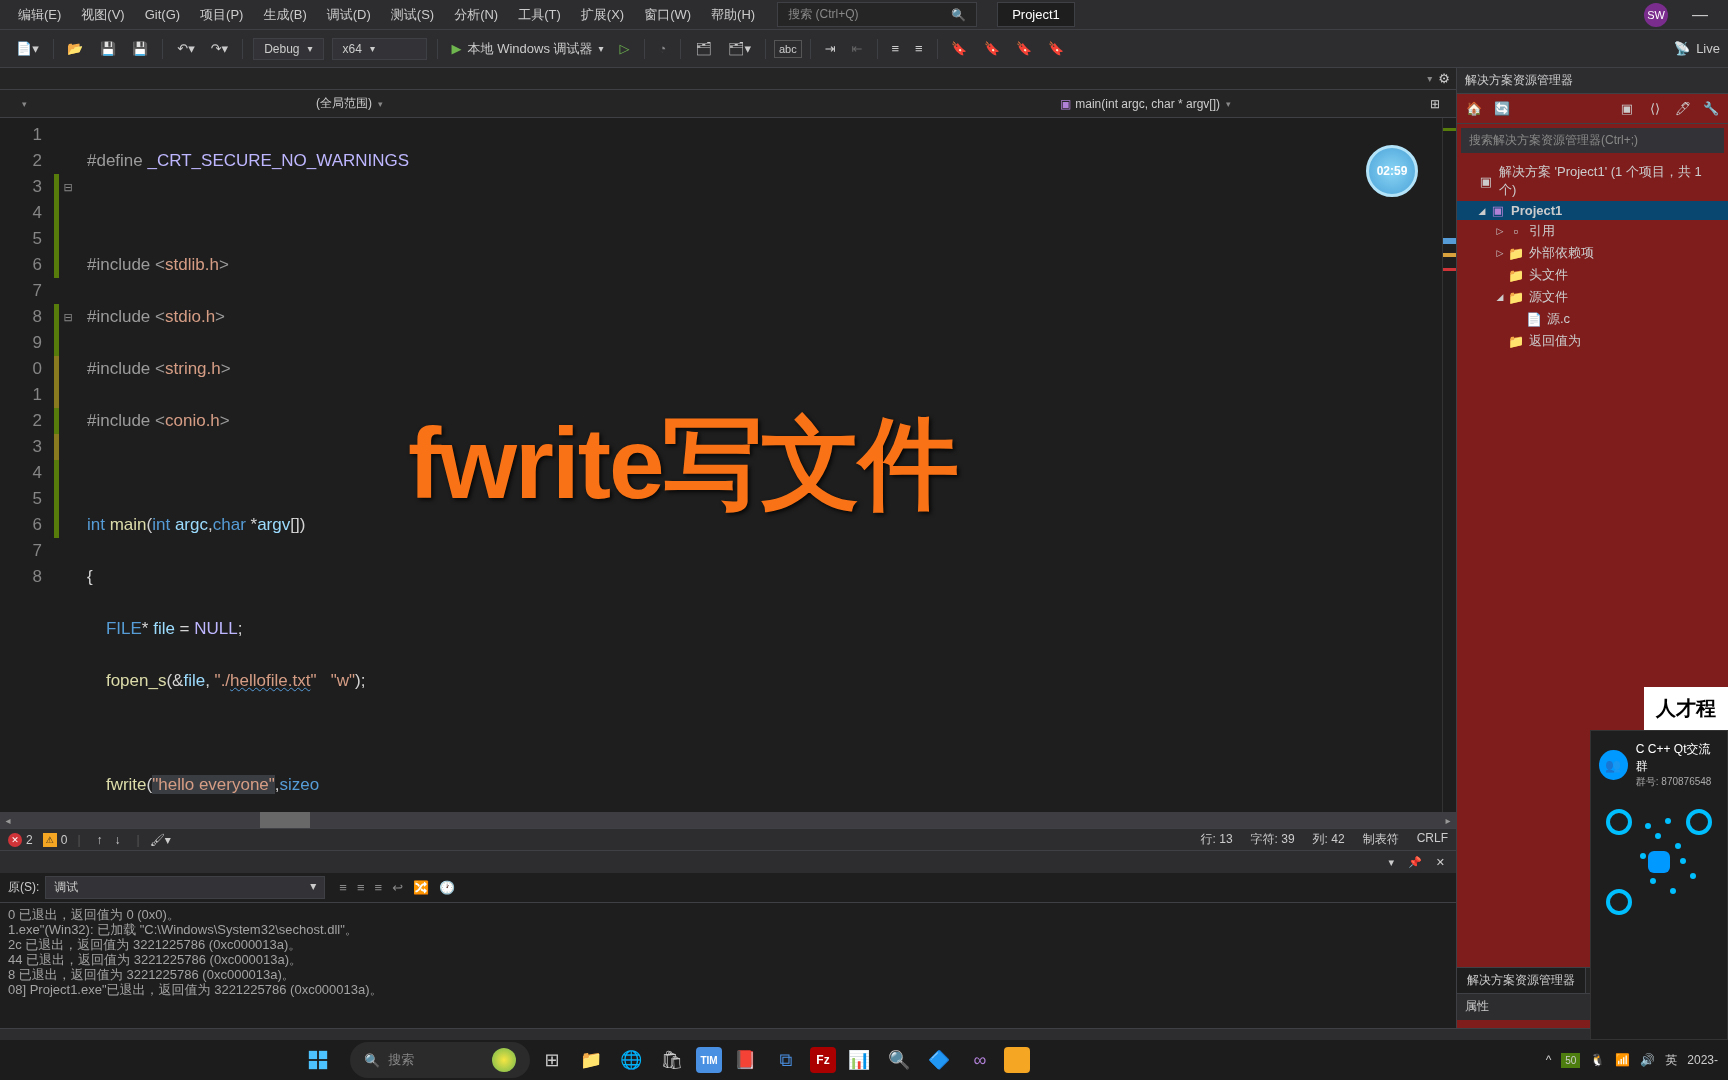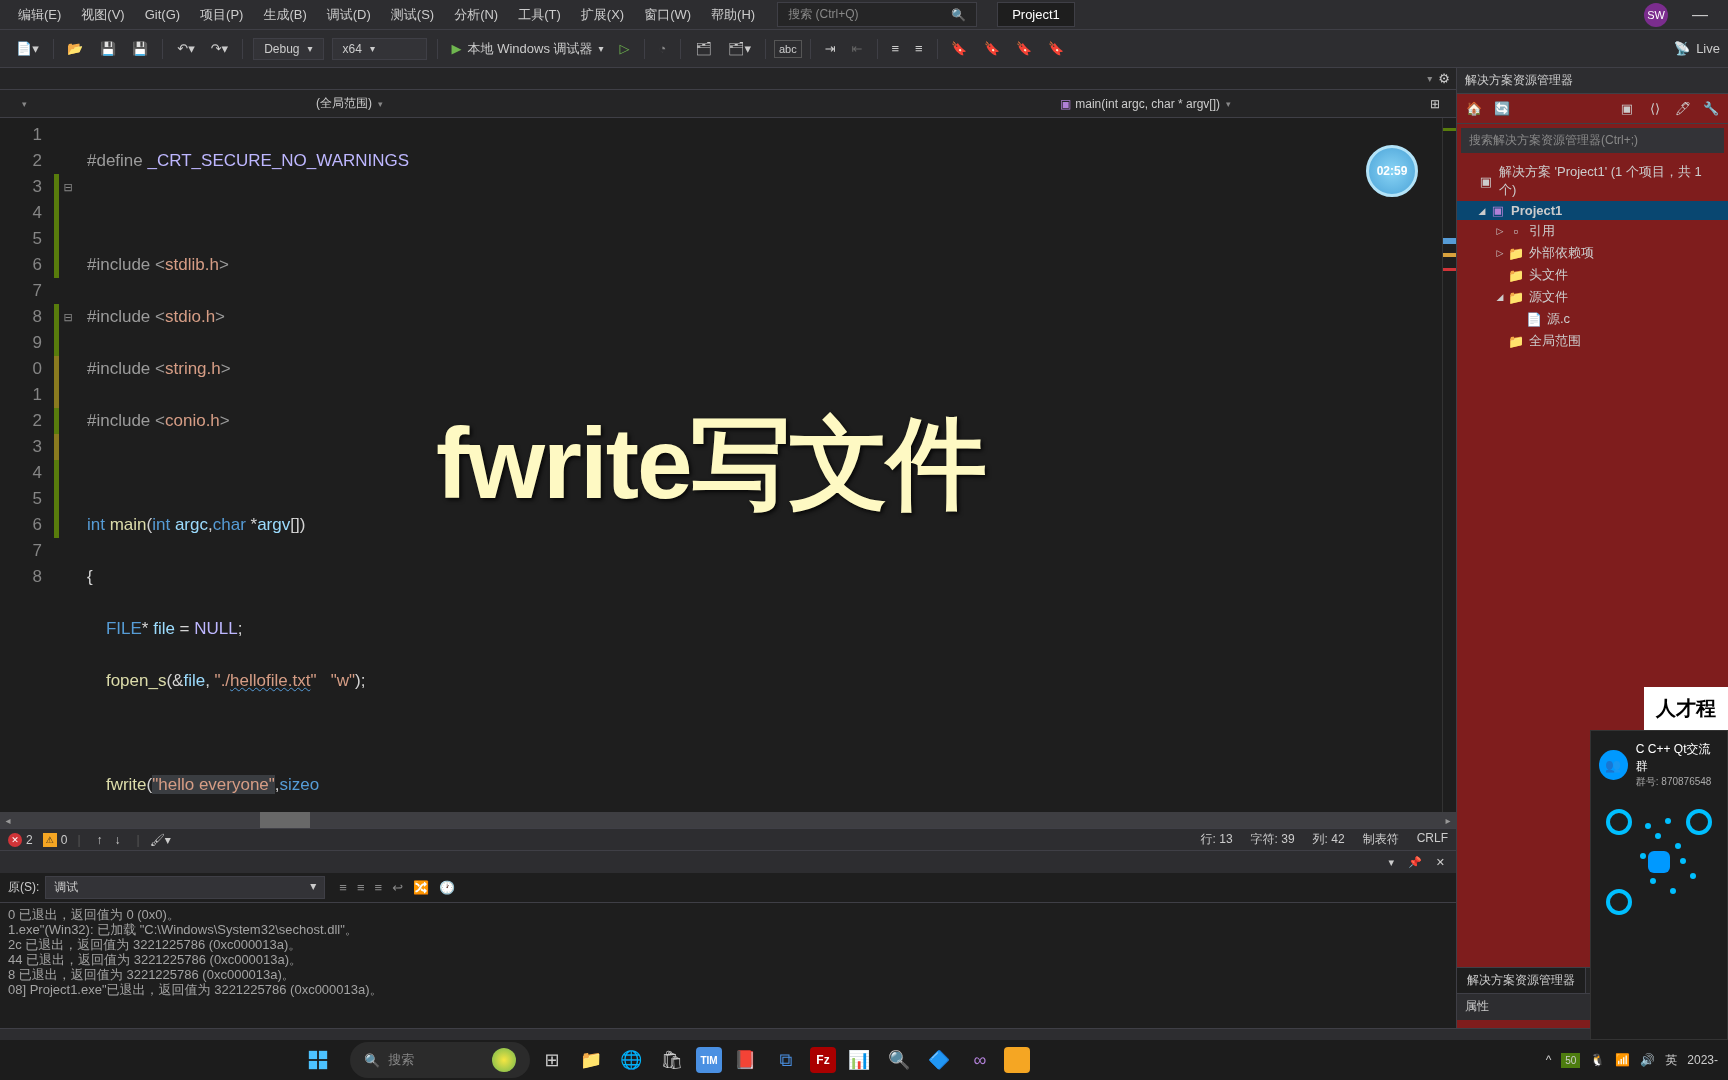--- a/index.html
+++ b/index.html
@@ -37,21 +37,21 @@
 .pp { color: #9b9b9b; }
 .mac { color: #beb7ff; }
 .str { color: #d69d85; }
 .strsq { text-decoration: underline wavy #569cd6; text-decoration-thickness: 1px; }
 .fn { color: #dcdcaa; }
 .ty { color: #569cd6; }
 .id { color: #9cdcfe; }
 .pn { color: #d4d4d4; }
 .op { color: #d4d4d4; }
 .hl { background: #3a3d41; }
-.overlay-text { position: absolute; left: 436px; top: 280px; font-size: 100px; font-weight: 900; color: #fef9c3; font-family: "Microsoft YaHei Bold", sans-serif; text-shadow: 2px 2px 4px rgba(0,0,0,0.8); letter-spacing: -2px; }
+.overlay-text { position: absolute; left: 408px; top: 280px; font-size: 100px; font-weight: 900; color: #f97316; font-family: "Microsoft YaHei Bold", sans-serif; text-shadow: 2px 2px 4px rgba(0,0,0,0.8); letter-spacing: -2px; }
 .minimap { width: 14px; background: #1e1e1e; border-left: 1px solid #333; position: relative; }
 .minimap .mm-mark { position: absolute; width: 100%; height: 3px; }
 .status-strip { height: 22px; background: #2d2d30; border-top: 1px solid #3f3f46; display: flex; align-items: center; padding: 0 8px; font-size: 12px; color: #ccc; }
 .err-icon { width: 14px; height: 14px; background: #d13438; border-radius: 50%; display: inline-flex; align-items: center; justify-content: center; color: #fff; font-size: 9px; margin-right: 4px; }
 .warn-icon { width: 14px; height: 14px; background: #f5a623; display: inline-flex; align-items: center; justify-content: center; color: #1e1e1e; font-size: 9px; margin-right: 4px; margin-left: 10px; }
 .status-sep { margin: 0 10px; color: #555; }
 .status-right { margin-left: auto; display: flex; gap: 18px; }
 .right-pane { width: 272px; background: #7f1d1d; border-left: 1px solid #3f3f46; display: flex; flex-direction: column; }
 .pane-title { height: 26px; background: #2d2d30; display: flex; align-items: center; padding: 0 8px; font-size: 12px; color: #ccc; border-bottom: 1px solid #3f3f46; }
 .pane-toolbar { height: 30px; display: flex; align-items: center; padding: 0 6px; gap: 6px; border-bottom: 1px solid #3f3f46; }
@@ -377,21 +377,21 @@
           <span>源文件</span>
         </div>
       <div class="tree-row d3">
           <span class="exp"></span>
           <span class="ticon">📄</span>
           <span>源.c</span>
         </div>
       <div class="tree-row d2">
           <span class="exp"></span>
           <span class="ticon" style="color:#d9a23d">📁</span>
-          <span>全局范围</span>
+          <span>返回值为</span>
         </div>
     </div>
     <div class="tabs-strip">
       <div class="tab-btn active">解决方案资源管理器</div>
       <div class="tab-btn">Git 更改</div>
     </div>
     <div class="prop-pane">
       <div class="prop-title">属性</div>
       <div class="prop-toolbar">
         <span>⊞</span>

